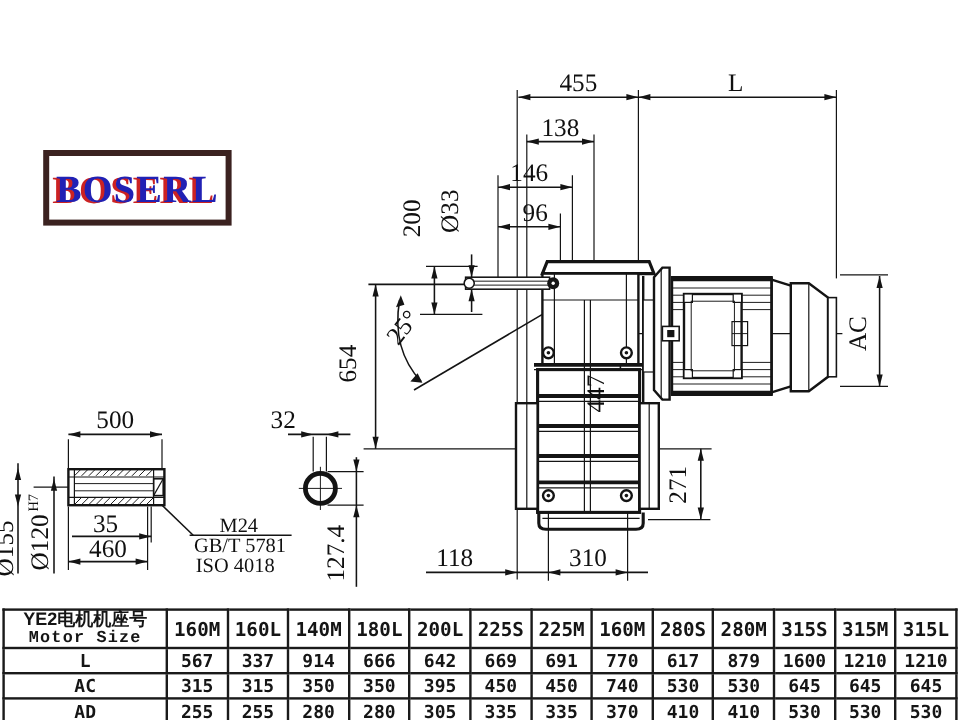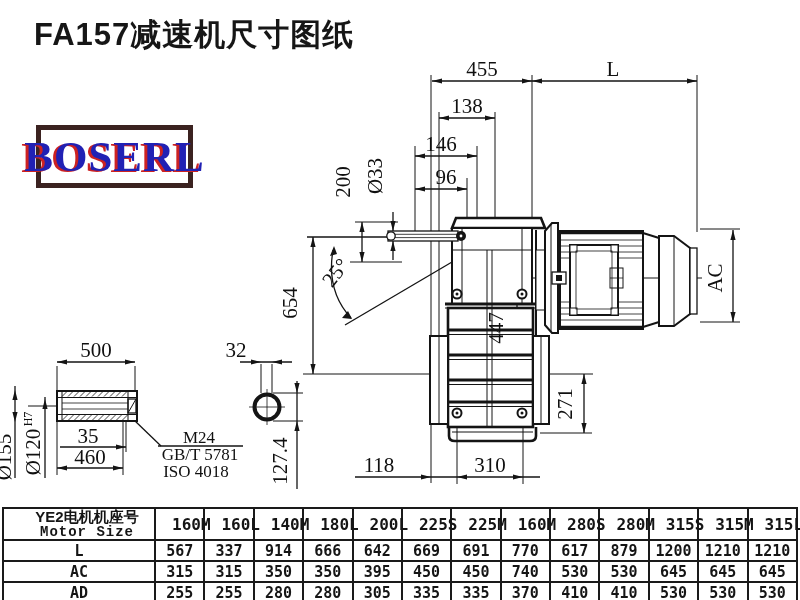--- a/index.html
+++ b/index.html
@@ -2,40 +2,40 @@
 <html><head>
 <meta charset="utf-8">
 <style>
   html,body{margin:0;padding:0;background:#fff;}
   .screen{position:relative;width:800px;height:600px;background:#ffffff;overflow:hidden;
           font-family:"Liberation Sans",sans-serif;color:#111;}
   .title{position:absolute;left:34px;top:14px;font-size:31px;font-weight:900;
          letter-spacing:1px;color:#161616;font-family:"Liberation Sans",sans-serif;}
   .logo{position:absolute;left:36px;top:125px;width:147px;height:53px;border:5px solid #3b2220;
         background:#fff;display:flex;align-items:center;justify-content:center;}
-  .logo span{font-family:"Liberation Serif",serif;font-weight:bold;font-size:43px;
+  .logo span{font-family:"Liberation Serif",serif;font-weight:bold;font-size:32px;
         color:#2121b4;letter-spacing:1px;text-shadow:-3px 1px 0 #cc2222;line-height:1;}
   svg.drawing{position:absolute;left:0;top:0;width:800px;height:600px;}
   svg .xln{stroke:#141414;stroke-width:1;fill:none;}
   svg .dln{stroke:#141414;stroke-width:1.3;fill:none;}
   svg .ln2{stroke:#141414;stroke-width:2;fill:none;}
   svg .ln25{stroke:#141414;stroke-width:2.6;fill:none;}
   svg .thk{stroke:#141414;stroke-width:3.2;fill:none;}
   svg .thin{stroke:#141414;stroke-width:0.8;fill:none;}
   svg .wfill{fill:#ffffff;}
   svg .arr{fill:#141414;stroke:none;}
   svg text{font-family:"Liberation Serif",serif;fill:#101010;}
   svg text.dim{font-size:21px;}
   svg text.sm{font-size:17px;}
   svg text.tol{font-size:12px;}
   .sheet-table{position:absolute;left:2px;top:507px;width:796px;border-collapse:collapse;
         table-layout:fixed;background:#fff;}
   .sheet-table th,.sheet-table td{border:2px solid #1a1a1a;text-align:center;vertical-align:middle;
         padding:0;font-family:"DejaVu Sans Mono",monospace;font-weight:bold;color:#151515;}
-  .sheet-table th{height:30px;font-size:16px;padding-left:16px;}
+  .sheet-table th{height:30px;font-size:16px;}
   .sheet-table td{height:19px;font-size:15px;}
   .sheet-table .headcell{width:134px;font-family:"Liberation Sans",sans-serif;}
   .headcell .l1{font-size:15px;font-weight:bold;line-height:1.05;}
   .headcell .l2{font-size:14px;font-weight:bold;letter-spacing:1px;line-height:1.05;
         font-family:Liberation Mono, monospace;}
 </style>
 </head>
 <body>
 
 <div class="screen">
@@ -264,21 +264,20 @@
       <text class="tol" x="32" y="419" text-anchor="middle" transform="rotate(-90 32 419)">H7</text>
       <text class="dim" x="287" y="461" text-anchor="middle" transform="rotate(-90 287 461)">127.4</text>
       <text class="dim" x="379" y="472" text-anchor="middle">118</text>
       <text class="dim" x="490" y="472" text-anchor="middle">310</text>
       <text class="sm" x="199" y="443" text-anchor="middle">M24</text>
       <text class="sm" x="200" y="460" text-anchor="middle">GB/T 5781</text>
       <text class="sm" x="196" y="477" text-anchor="middle">ISO 4018</text>
     </g>
   </svg>
 
-  <div class="title">FA157减速机尺寸图纸</div>
 
   <div class="logo">
     <span>BOSERL</span>
   </div>
 
   <table class="sheet-table">
     <thead>
       <tr>
         <th class="headcell">
           <div class="l1">YE2电机机座号</div>
@@ -305,21 +304,21 @@
           <td>567</td>
           <td>337</td>
           <td>914</td>
           <td>666</td>
           <td>642</td>
           <td>669</td>
           <td>691</td>
           <td>770</td>
           <td>617</td>
           <td>879</td>
-          <td>1200</td>
+          <td>1600</td>
           <td>1210</td>
           <td>1210</td>
         </tr>
         <tr>
           <td>AC</td>
           <td>315</td>
           <td>315</td>
           <td>350</td>
           <td>350</td>
           <td>395</td>

